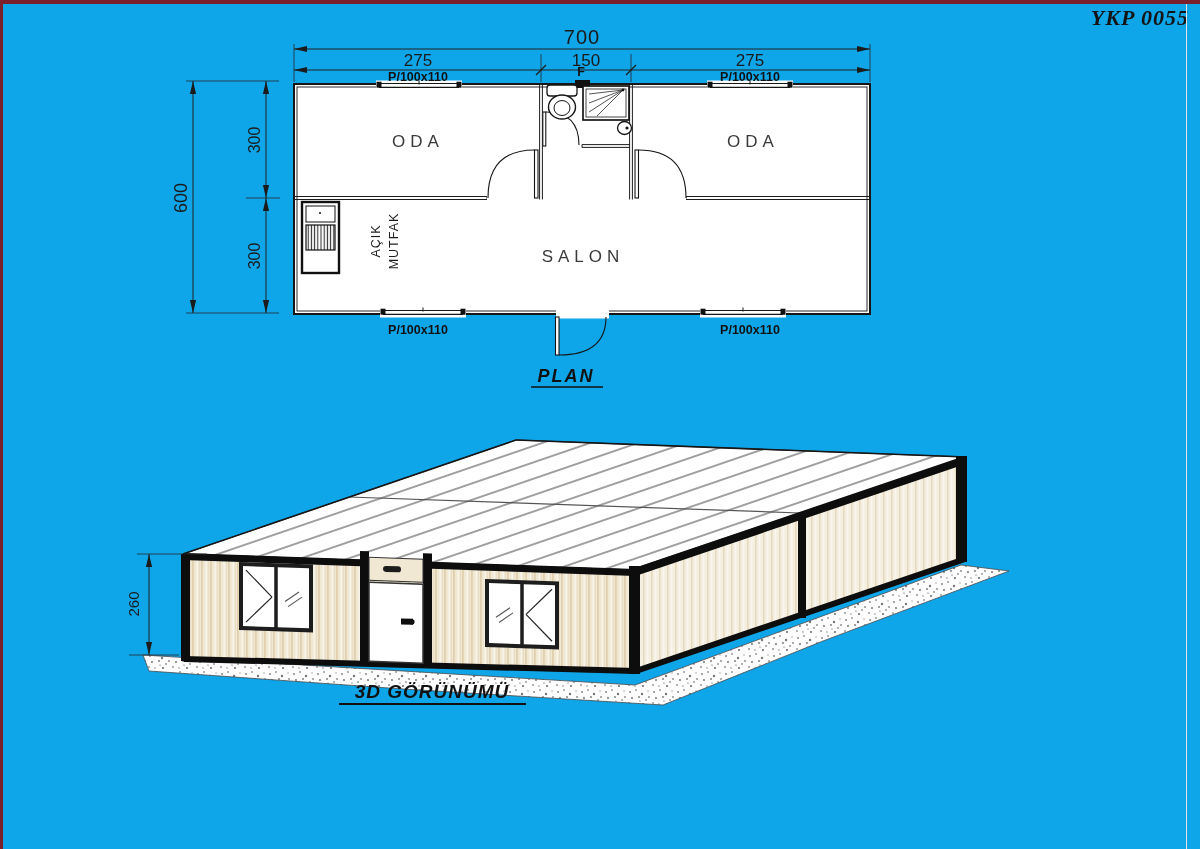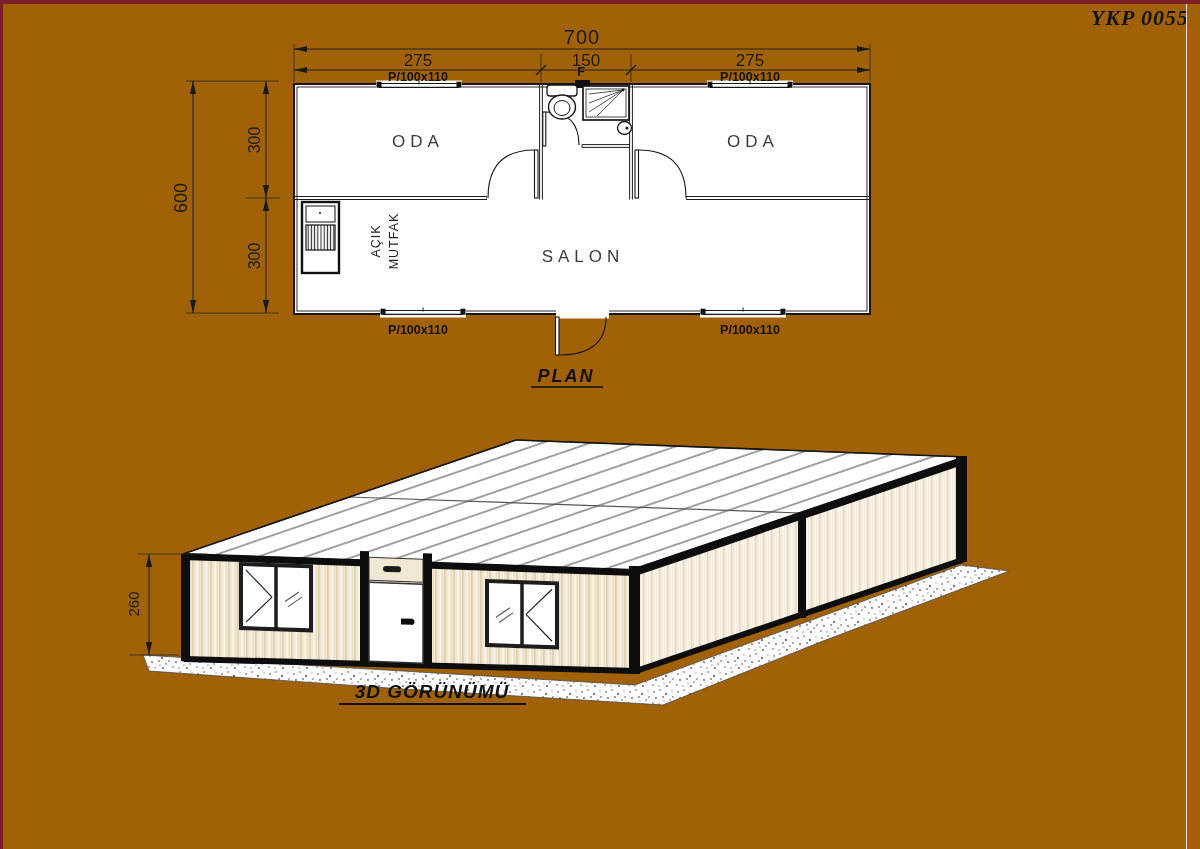--- a/index.html
+++ b/index.html
@@ -1,17 +1,17 @@
 <!DOCTYPE html>
 <html><head>
 <meta charset="utf-8">
 <style>
   html,body{margin:0;padding:0;background:#fff;}
   .page{
-    position:relative;width:1200px;height:849px;background:#a16207;
+    position:relative;width:1200px;height:849px;background:#0ea5e9;
     border-top:4px solid #7b1f2d;border-left:3px solid #7b1f2d;
     box-sizing:border-box;overflow:hidden;
     font-family:"Liberation Sans",sans-serif;
   }
   .page::after{
     content:"";position:absolute;top:0;bottom:0;right:13px;width:1px;
     background:#e2e2e2;
   }
   .sheet-title{
     position:absolute;top:1px;right:11px;

